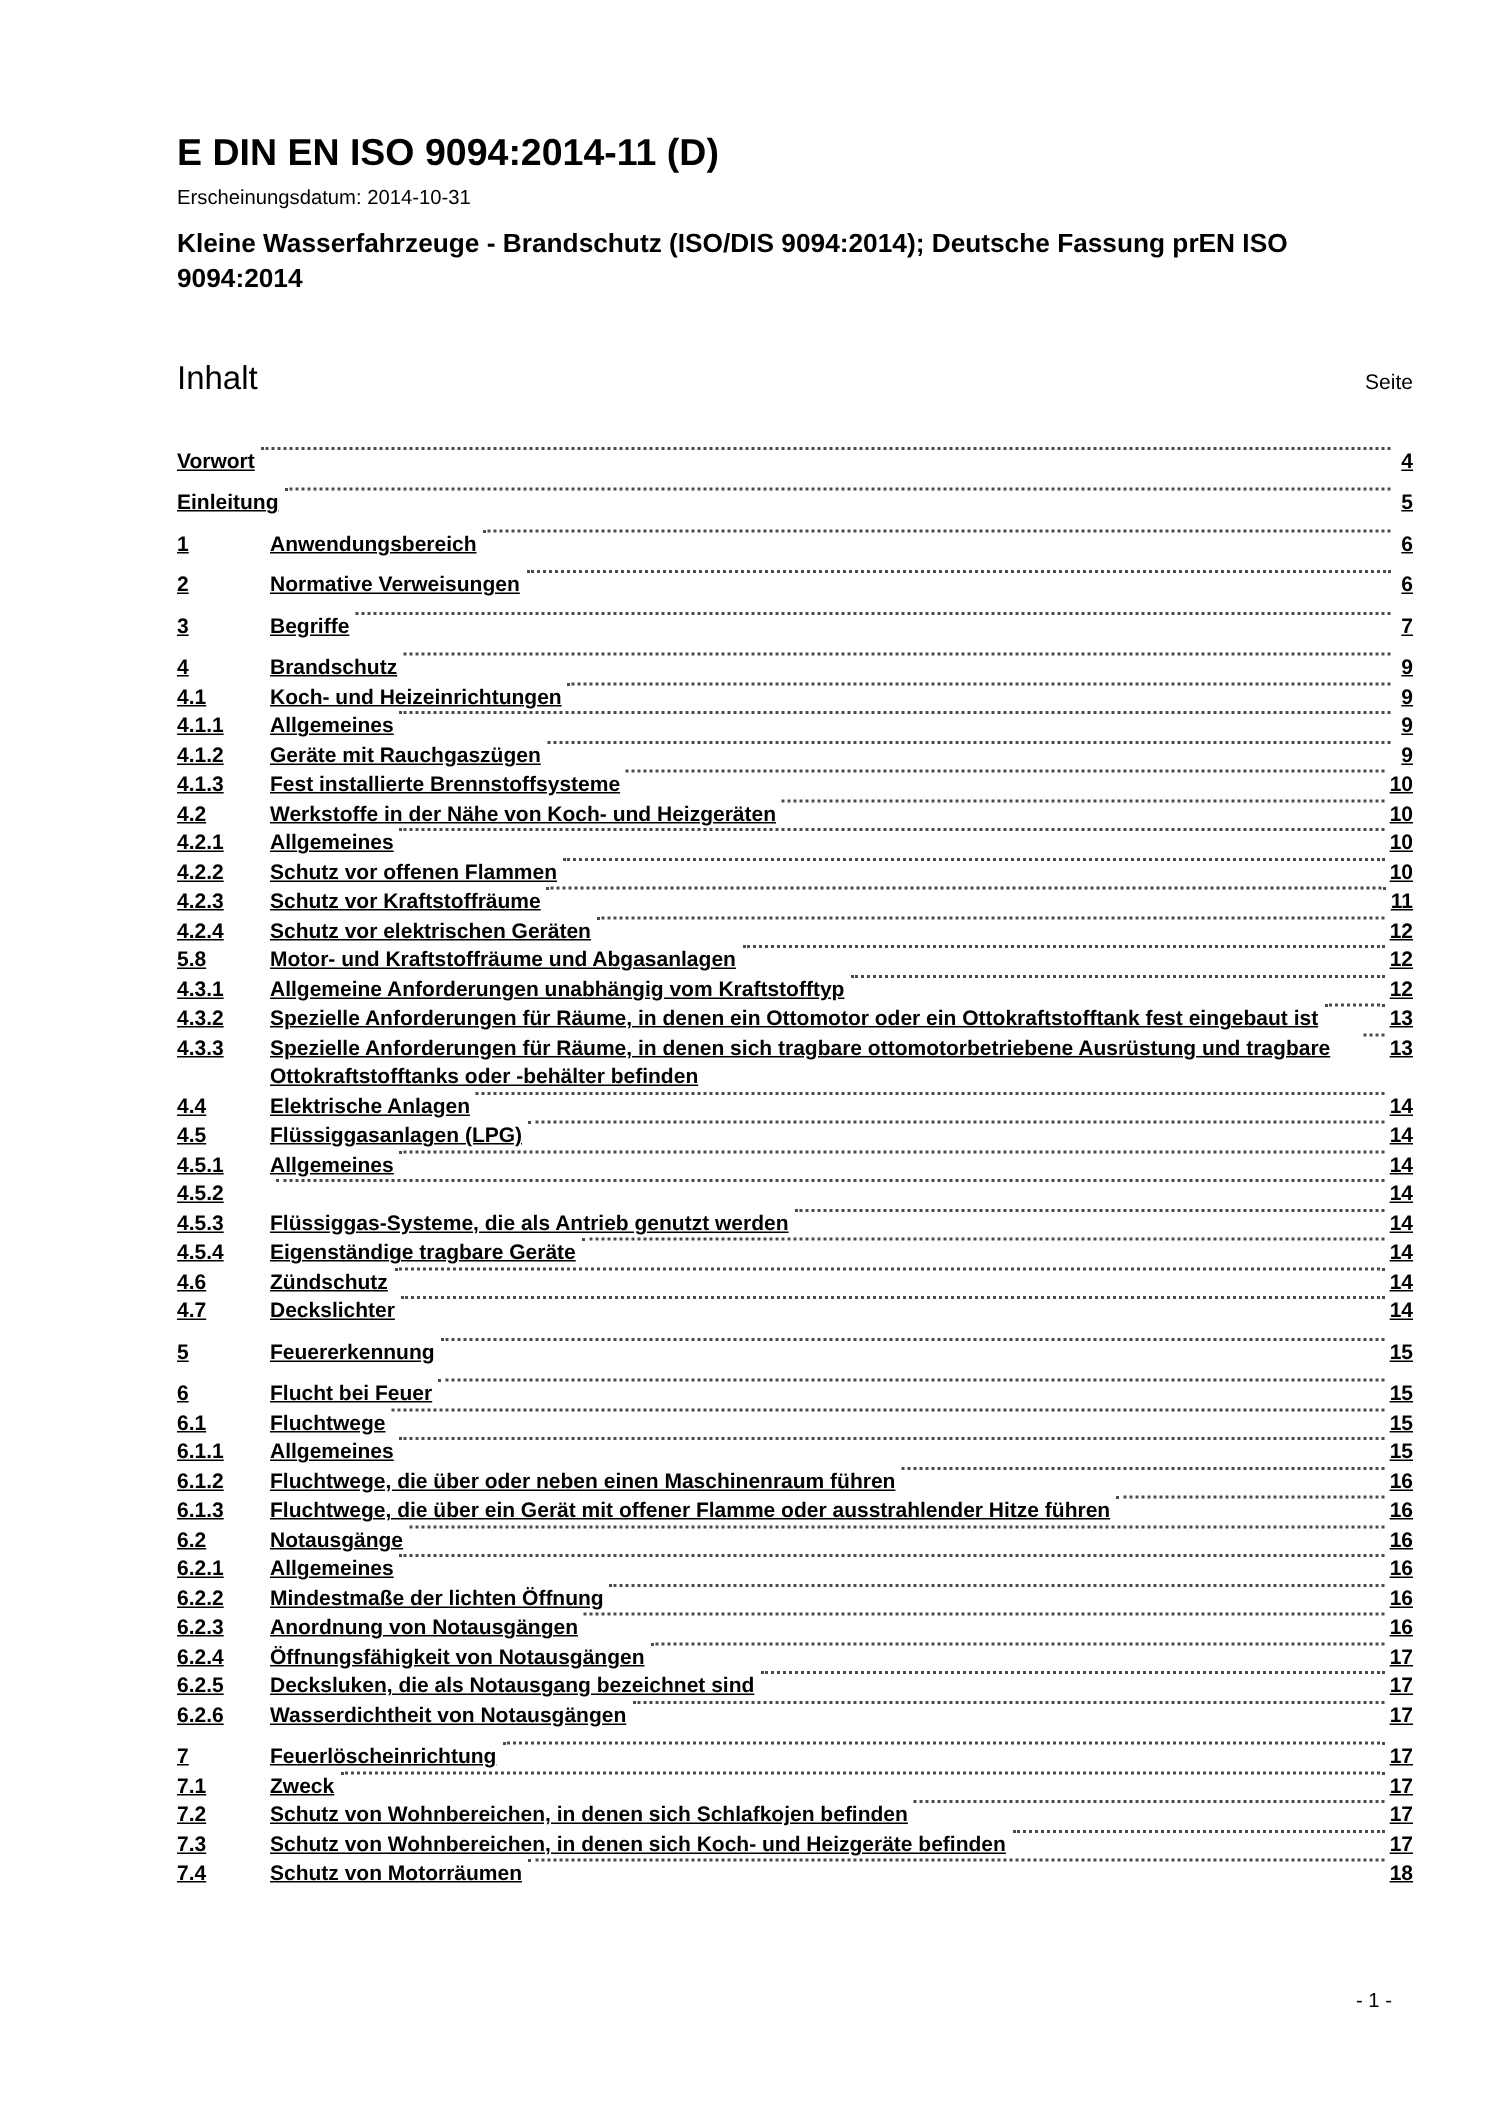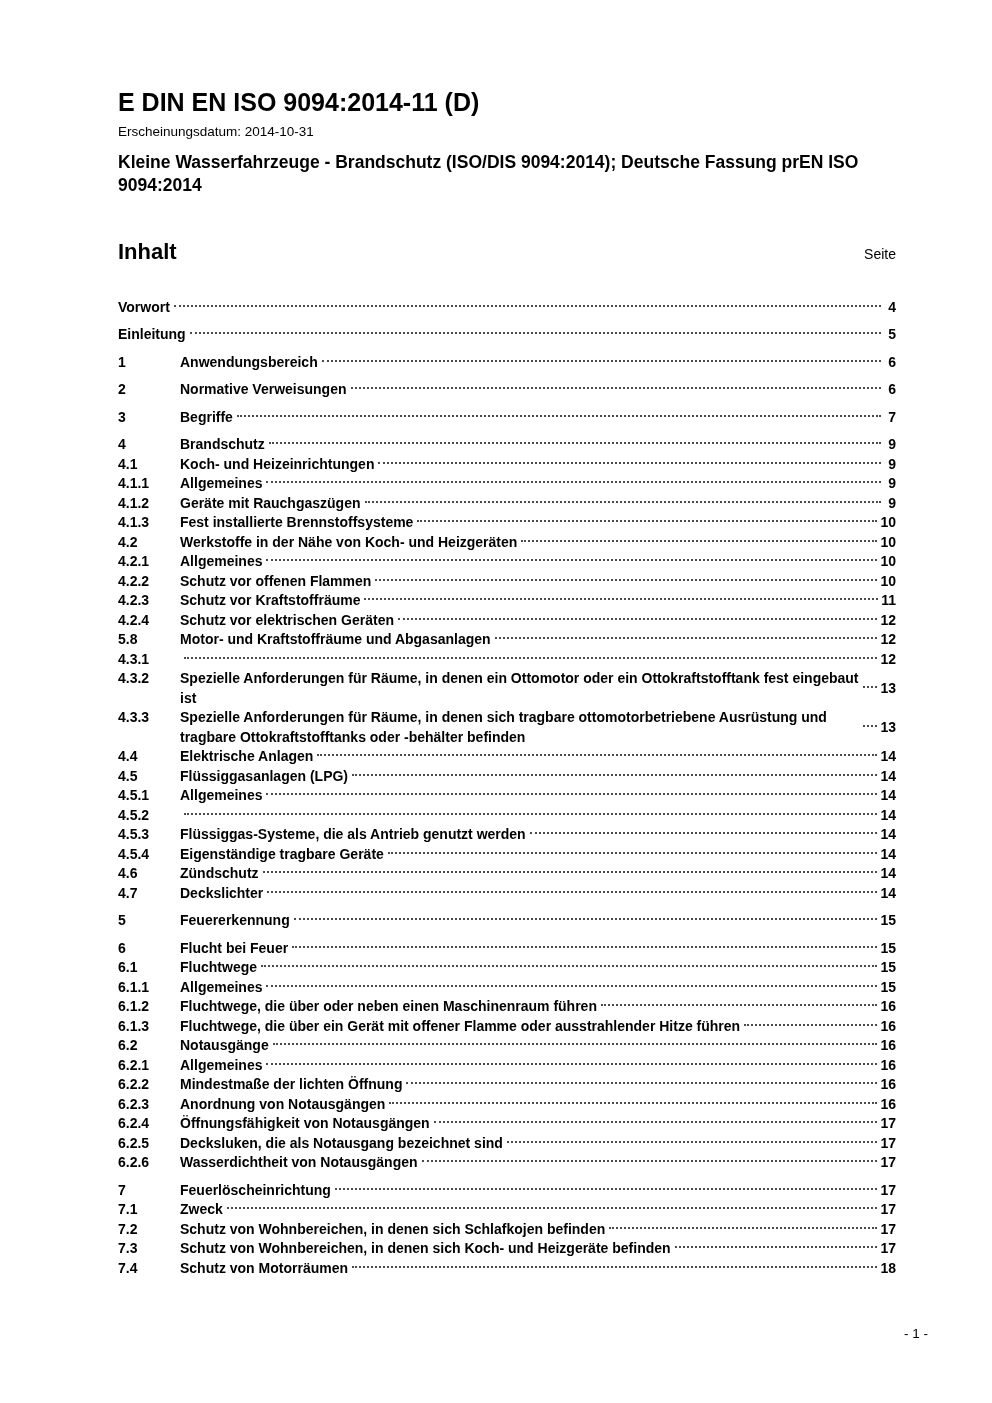--- a/index.html
+++ b/index.html
@@ -7,21 +7,21 @@
   body {
     font-family: "Liberation Sans", sans-serif;
     color: #000;
     width: 992px;
   }
   .page {
     position: relative;
     width: 992px;
     height: 1403px;
     background: #fff;
-    padding: 88px 96px 0 118px;
+    padding: 88px 50px 0 118px;
     overflow: hidden;
   }
   .doc-title {
     font-size: 25px;
     font-weight: bold;
     line-height: 1.15;
   }
   .release {
     font-size: 13.5px;
     margin-top: 7px;
@@ -33,35 +33,36 @@
     margin-top: 12px;
   }
   .toc-header {
     display: flex;
     justify-content: space-between;
     align-items: baseline;
     margin-top: 42px;
   }
   .toc-heading {
     font-size: 22px;
-    font-weight: bold;
+    font-weight: normal;
   }
   .seite-label {
     font-size: 14px;
     font-weight: normal;
   }
   .toc {
     margin-top: 33px;
     font-size: 14px;
     font-weight: bold;
   }
   .toc-row {
     display: flex;
-    align-items: center;
+    align-items: flex-start;
     line-height: 19.5px;
+    text-decoration: underline;
   }
   .toc-row.major { margin-top: 8px; }
   .toc-num {
     flex: 0 0 62px;
     align-self: flex-start;
   }
   .toc-label {
     flex: 0 1 auto;
     align-self: flex-start;
   }
@@ -189,20 +190,21 @@
         <span class="toc-page">12</span>
       </div>
       <div class="toc-row">
         <span class="toc-num">5.8</span>
         <span class="toc-label">Motor- und Kraftstoffräume und Abgasanlagen</span>
         <span class="toc-dots"></span>
         <span class="toc-page">12</span>
       </div>
       <div class="toc-row">
         <span class="toc-num">4.3.1</span>
+        <span class="toc-label">Allgemeine Anforderungen unabhängig vom Kraftstofftyp</span>
         <span class="toc-dots"></span>
         <span class="toc-page">12</span>
       </div>
       <div class="toc-row">
         <span class="toc-num">4.3.2</span>
         <span class="toc-label">Spezielle Anforderungen für Räume, in denen ein Ottomotor oder ein Ottokraftstofftank fest eingebaut ist</span>
         <span class="toc-dots"></span>
         <span class="toc-page">13</span>
       </div>
       <div class="toc-row">

